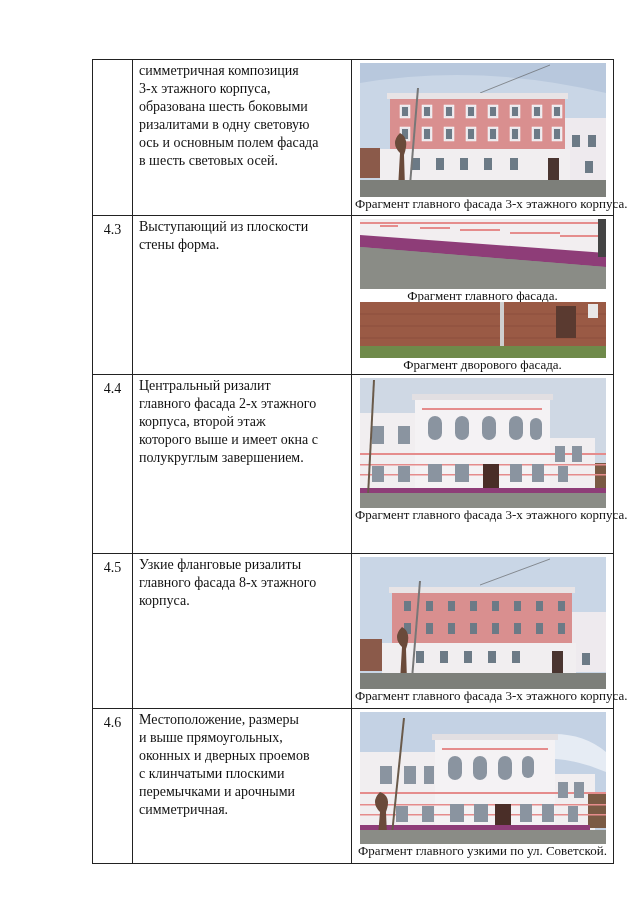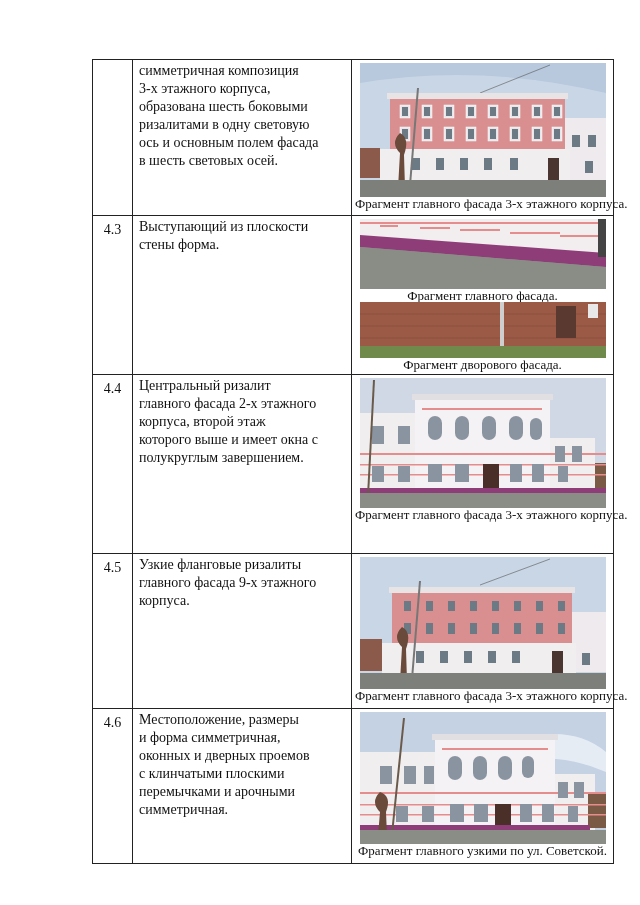--- a/index.html
+++ b/index.html
@@ -198,21 +198,21 @@
         <span class="caption">Фрагмент главного фасада 3-х этажного корпуса.</span>
       </td>
     </tr>
 
     <tr style="height:155px">
       <td class="c-num">
           <span class="num">4.5</span>
         </td>
       <td class="c-desc">
         <span class="desc">Узкие фланговые ризалиты</span>
-        <span class="desc">главного фасада 9-х этажного</span>
+        <span class="desc">главного фасада 8-х этажного</span>
         <span class="desc">корпуса.</span>
       </td>
       <td class="c-img">
         <div class="photo" style="height:132px">
           <svg width="246" height="132" viewBox="0 0 246 132">
             <rect width="246" height="132" fill="#c9d6e6"></rect>
             <line x1="120" y1="28" x2="190" y2="2" stroke="#555" stroke-width="0.6"></line>
             <rect x="0" y="82" width="22" height="32" fill="#8b5a4a"></rect>
             <rect x="32" y="33" width="180" height="55" fill="#d98f8f"></rect>
             <rect x="29" y="30" width="186" height="6" fill="#e8e4e6"></rect>
@@ -251,21 +251,21 @@
         <span class="caption">Фрагмент главного фасада 3-х этажного корпуса.</span>
       </td>
     </tr>
 
     <tr style="height:155px">
       <td class="c-num">
           <span class="num">4.6</span>
         </td>
       <td class="c-desc">
         <span class="desc">Местоположение, размеры</span>
-        <span class="desc">и форма симметричная,</span>
+        <span class="desc">и выше прямоугольных,</span>
         <span class="desc">оконных и дверных проемов</span>
         <span class="desc">с клинчатыми плоскими</span>
         <span class="desc">перемычками и арочными</span>
         <span class="desc">симметричная.</span>
       </td>
       <td class="c-img">
         <div class="photo" style="height:132px">
           <svg width="246" height="132" viewBox="0 0 246 132">
             <rect width="246" height="132" fill="#c4d2e4"></rect>
             <path d="M150 30 Q210 10 246 40 L246 60 Q200 40 160 50Z" fill="#e6ecf4"></path>

